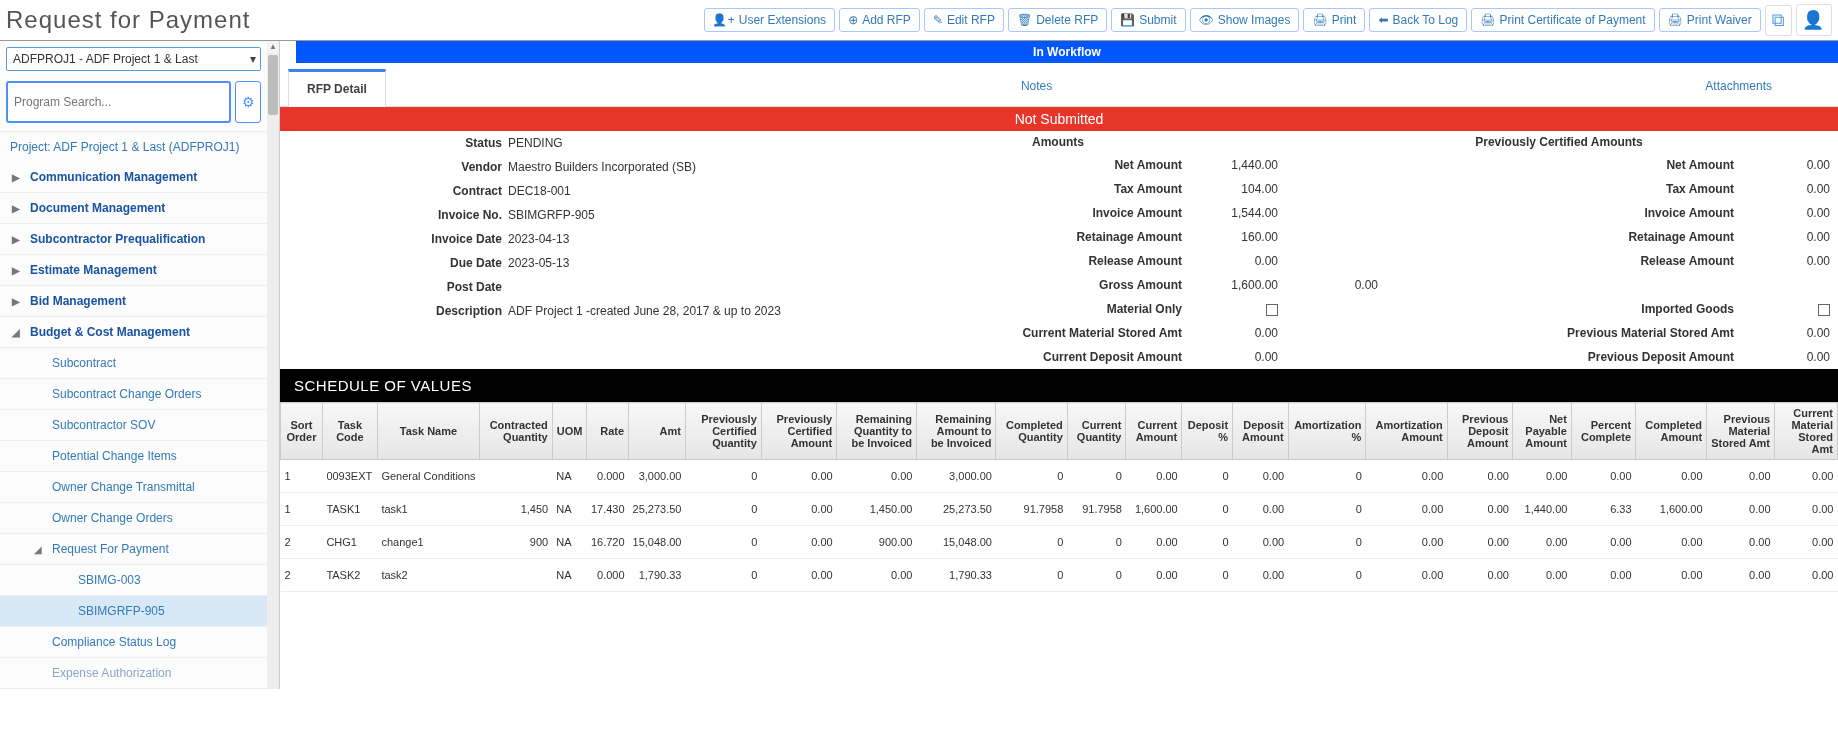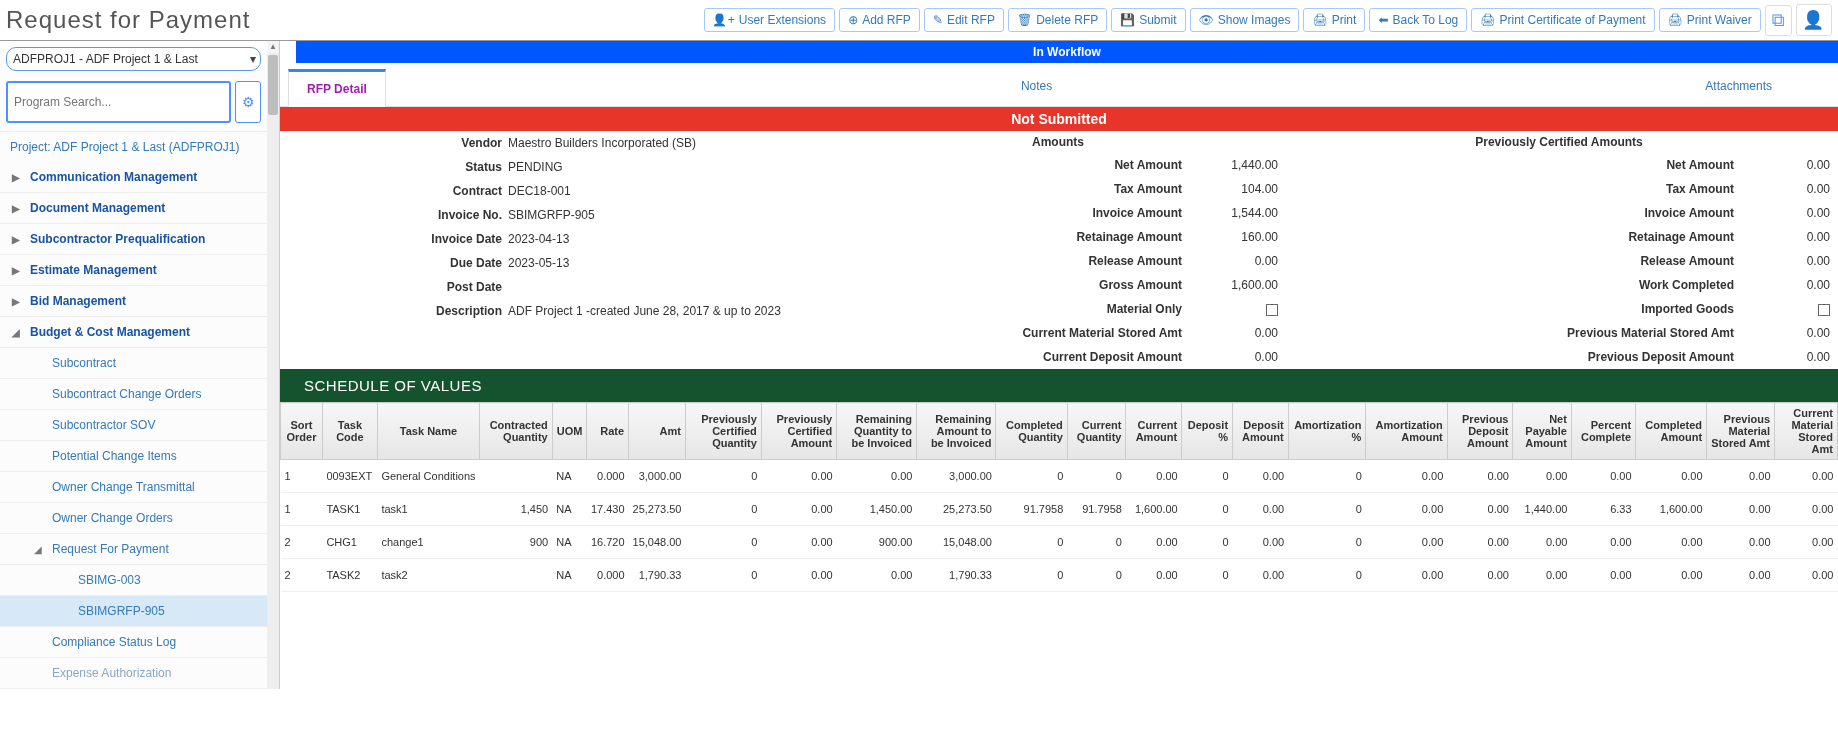--- a/index.html
+++ b/index.html
@@ -85,21 +85,21 @@
     padding: 6px;
     display:flex;
   }
   .sb-select {
     flex:1;
     border: 1px solid #5b9bd5;
     background: #fff;
     padding: 4px 22px 4px 6px;
     font-size: 12px;
     position: relative;
-    border-radius:10px;
+    border-radius:2px;
     cursor:pointer;
   }
   .sb-select .chev {
     position: absolute; right:4px; top:4px;
     color:#444;
   }
   .sb-search-row {
     padding: 4px 6px 8px 6px;
     display:flex;
     gap:4px;
@@ -211,29 +211,29 @@
     padding:10px 18px;
     cursor:pointer;
     flex:0 0 auto;
   }
   .tab.active {
     border-top:3px solid #3b82f6;
     border-left:1px solid #ddd;
     border-right:1px solid #ddd;
     border-bottom:1px solid #fff;
     font-weight:bold;
-    color:#a21caf;
+    color:#404040;
     margin-bottom:-1px;
     background:#fff;
   }
   .tab-spacer { flex:1; }
   .status-bar {
     background:#e53935;
     color:#fff;
-    font-weight:bold;
+    font-weight:normal;
     text-align:center;
     padding:4px;
     font-size:14px;
   }
   .status-bar { background:#e7352a; }
 
   .details-grid {
     display:flex;
     padding:0 8px;
     gap:10px;
@@ -257,23 +257,23 @@
     text-align:right;
     font-weight:bold;
     padding-right:6px;
   }
   .col2 .kv-label, .col3 .kv-label { flex:1; }
   .kv-val { flex:1; }
   .col2 .kv-val, .col3 .kv-val { flex:0 0 90px; text-align:right; }
   .chk { display:inline-block; width:12px; height:12px; border:1px solid #666; vertical-align:middle; }
 
   .sov-hdr {
-    background:#14532d;
+    background:#000000;
     color:#fff;
-    padding:8px 24px;
+    padding:8px 14px;
     font-size:15px;
     letter-spacing:0.5px;
   }
 
   table.sov {
     width:100%;
     border-collapse:collapse;
     table-layout:auto;
     font-size:11px;
   }
@@ -411,26 +411,26 @@
         <div class="tab-spacer"></div>
         <div class="tab">Attachments</div>
         <div style="width:40px;"></div>
       </div>
     </div>
     <div class="status-bar">Not Submitted</div>
 
     <div class="details-grid">
       <div class="col1">
         <div class="kv-row">
+            <div class="kv-label">Status</div>
+            <div class="kv-val">PENDING</div>
+          </div>
+        <div class="kv-row">
             <div class="kv-label">Vendor</div>
             <div class="kv-val">Maestro Builders Incorporated (SB)</div>
-          </div>
-        <div class="kv-row">
-            <div class="kv-label">Status</div>
-            <div class="kv-val">PENDING</div>
           </div>
         <div class="kv-row">
             <div class="kv-label">Contract</div>
             <div class="kv-val">DEC18-001</div>
           </div>
         <div class="kv-row">
             <div class="kv-label">Invoice No.</div>
             <div class="kv-val">SBIMGRFP-905</div>
           </div>
         <div class="kv-row">
@@ -505,21 +505,20 @@
           </div>
         <div class="kv-row">
             <div class="kv-label">Retainage Amount</div>
             <div class="kv-val">0.00</div>
           </div>
         <div class="kv-row">
             <div class="kv-label">Release Amount</div>
             <div class="kv-val">0.00</div>
           </div>
         <div class="kv-row">
-            <div class="kv-label">Work Completed</div>
             <div class="kv-val">0.00</div>
           </div>
         <div class="kv-row">
             <div class="kv-label">Imported Goods</div>
             <div class="kv-val" style="text-align:right;"><span class="chk"></span></div>
           </div>
         <div class="kv-row">
             <div class="kv-label">Previous Material Stored Amt</div>
             <div class="kv-val">0.00</div>
           </div>

